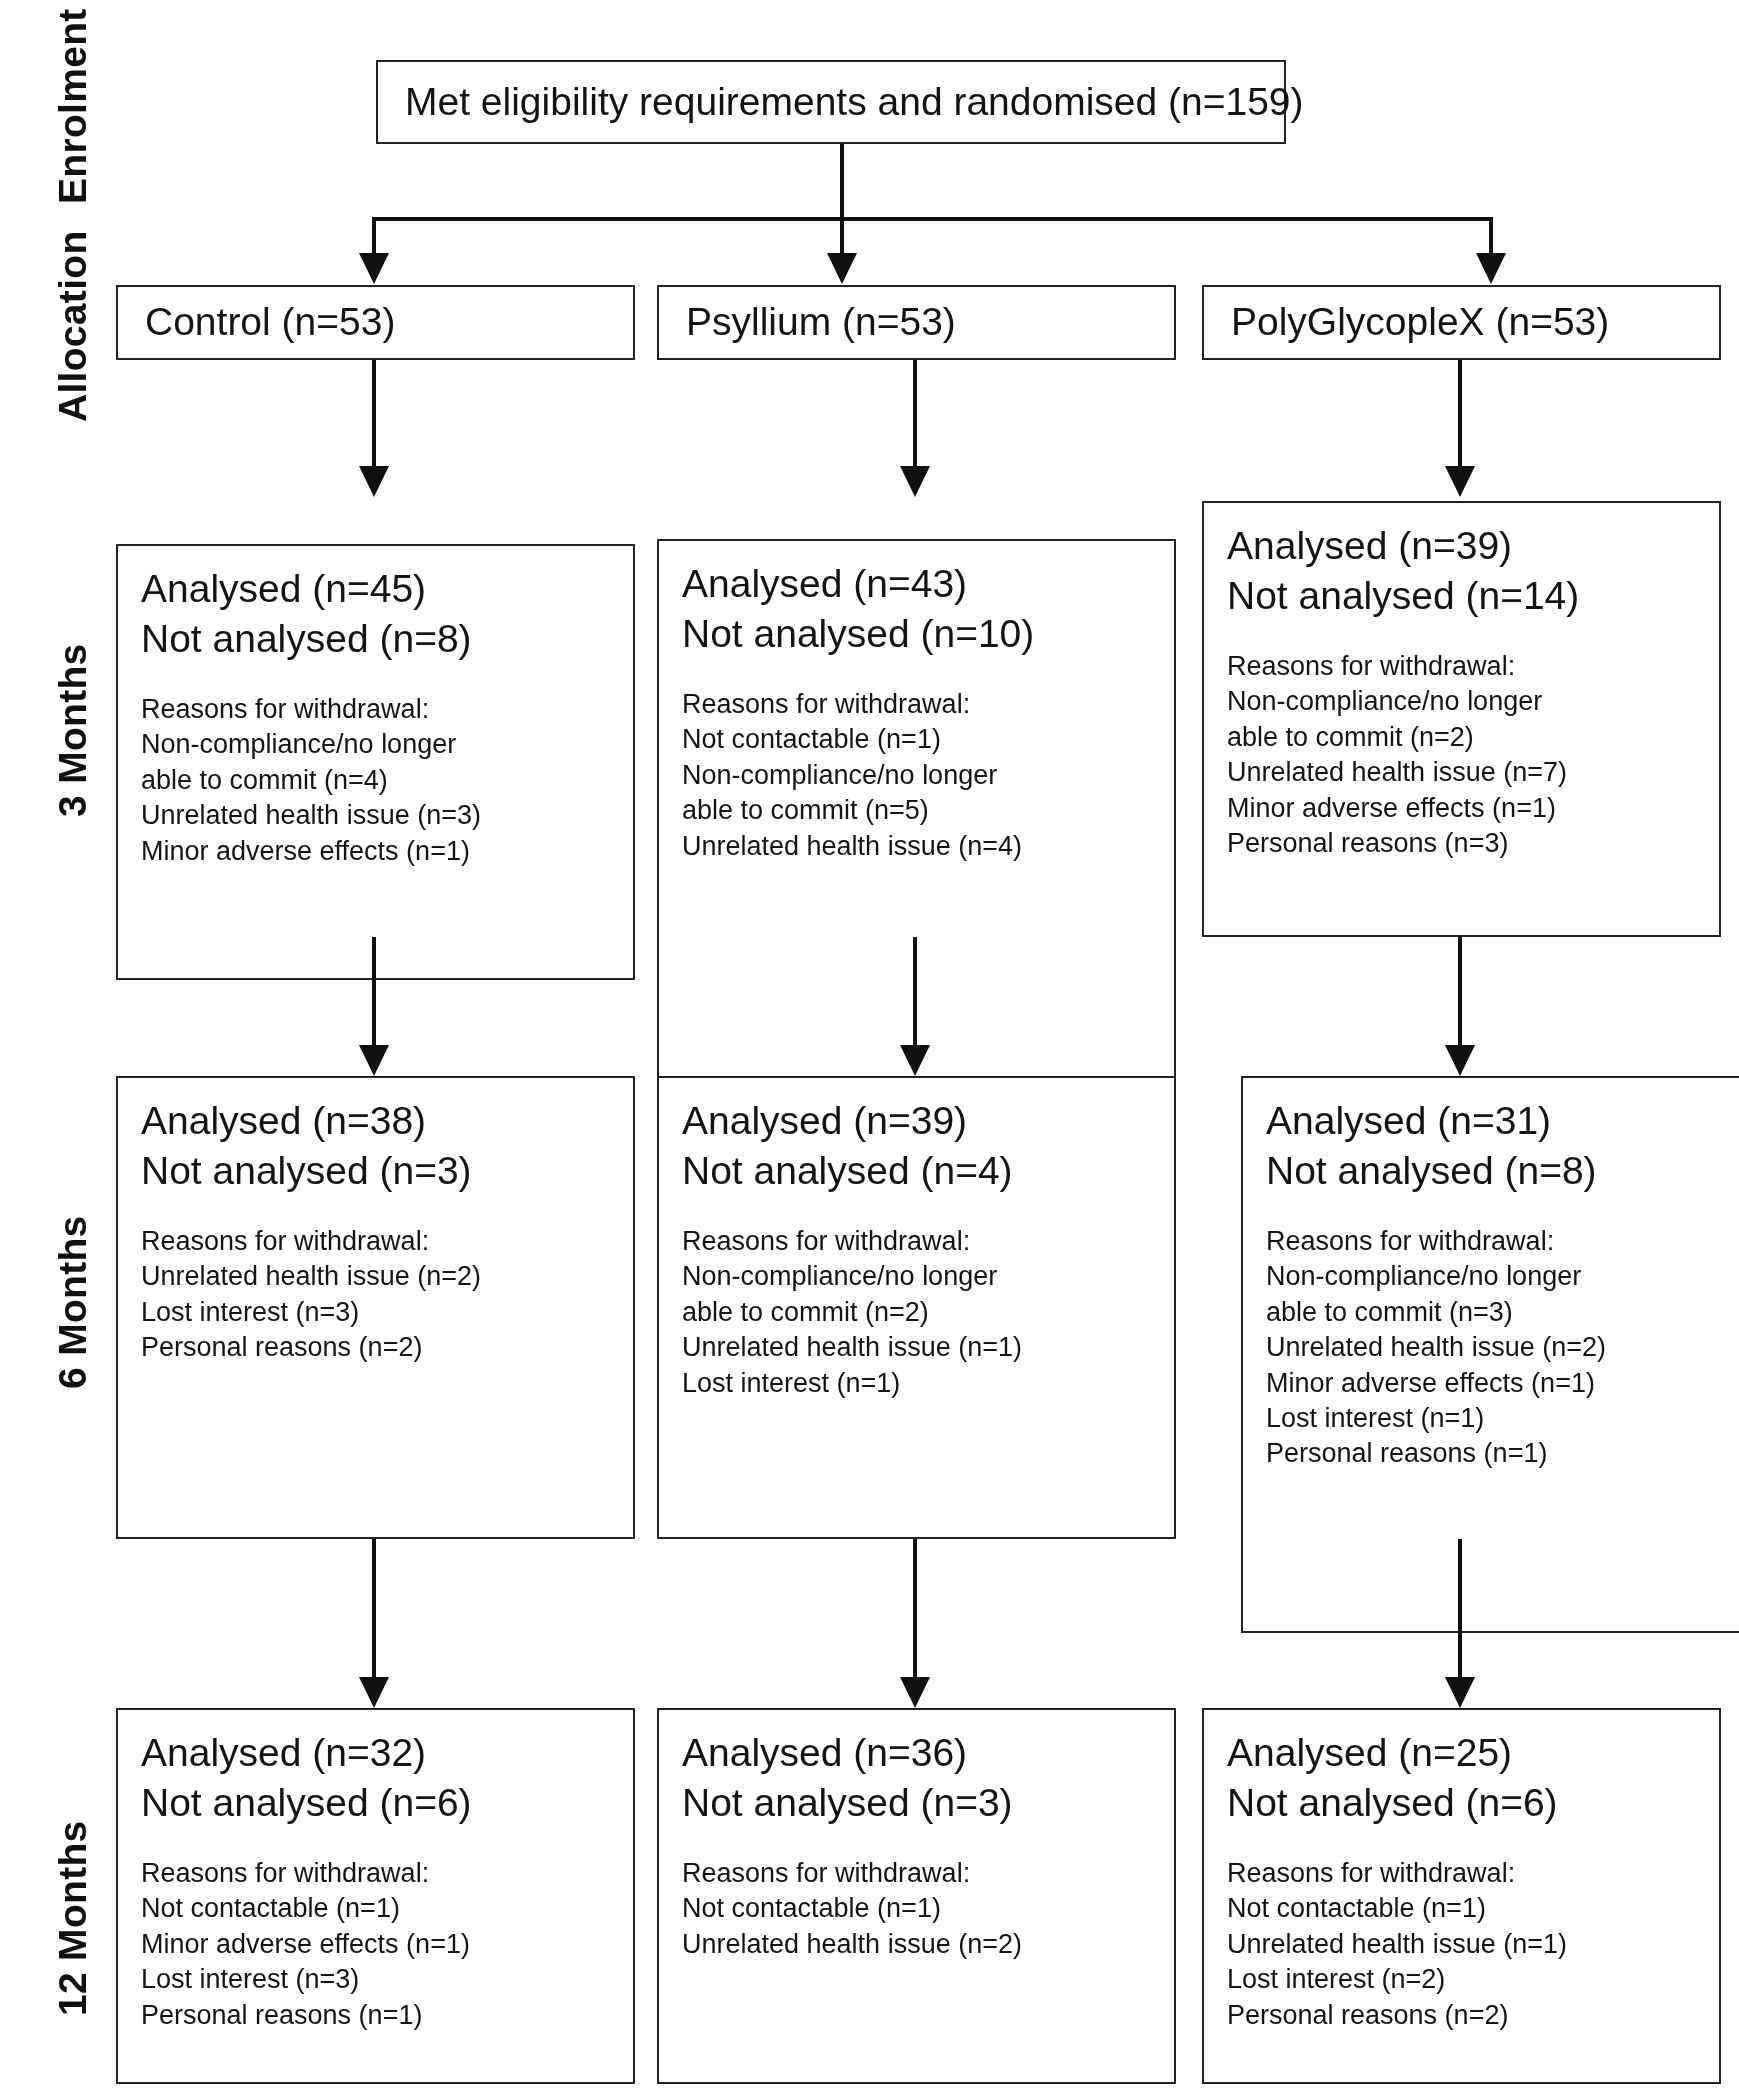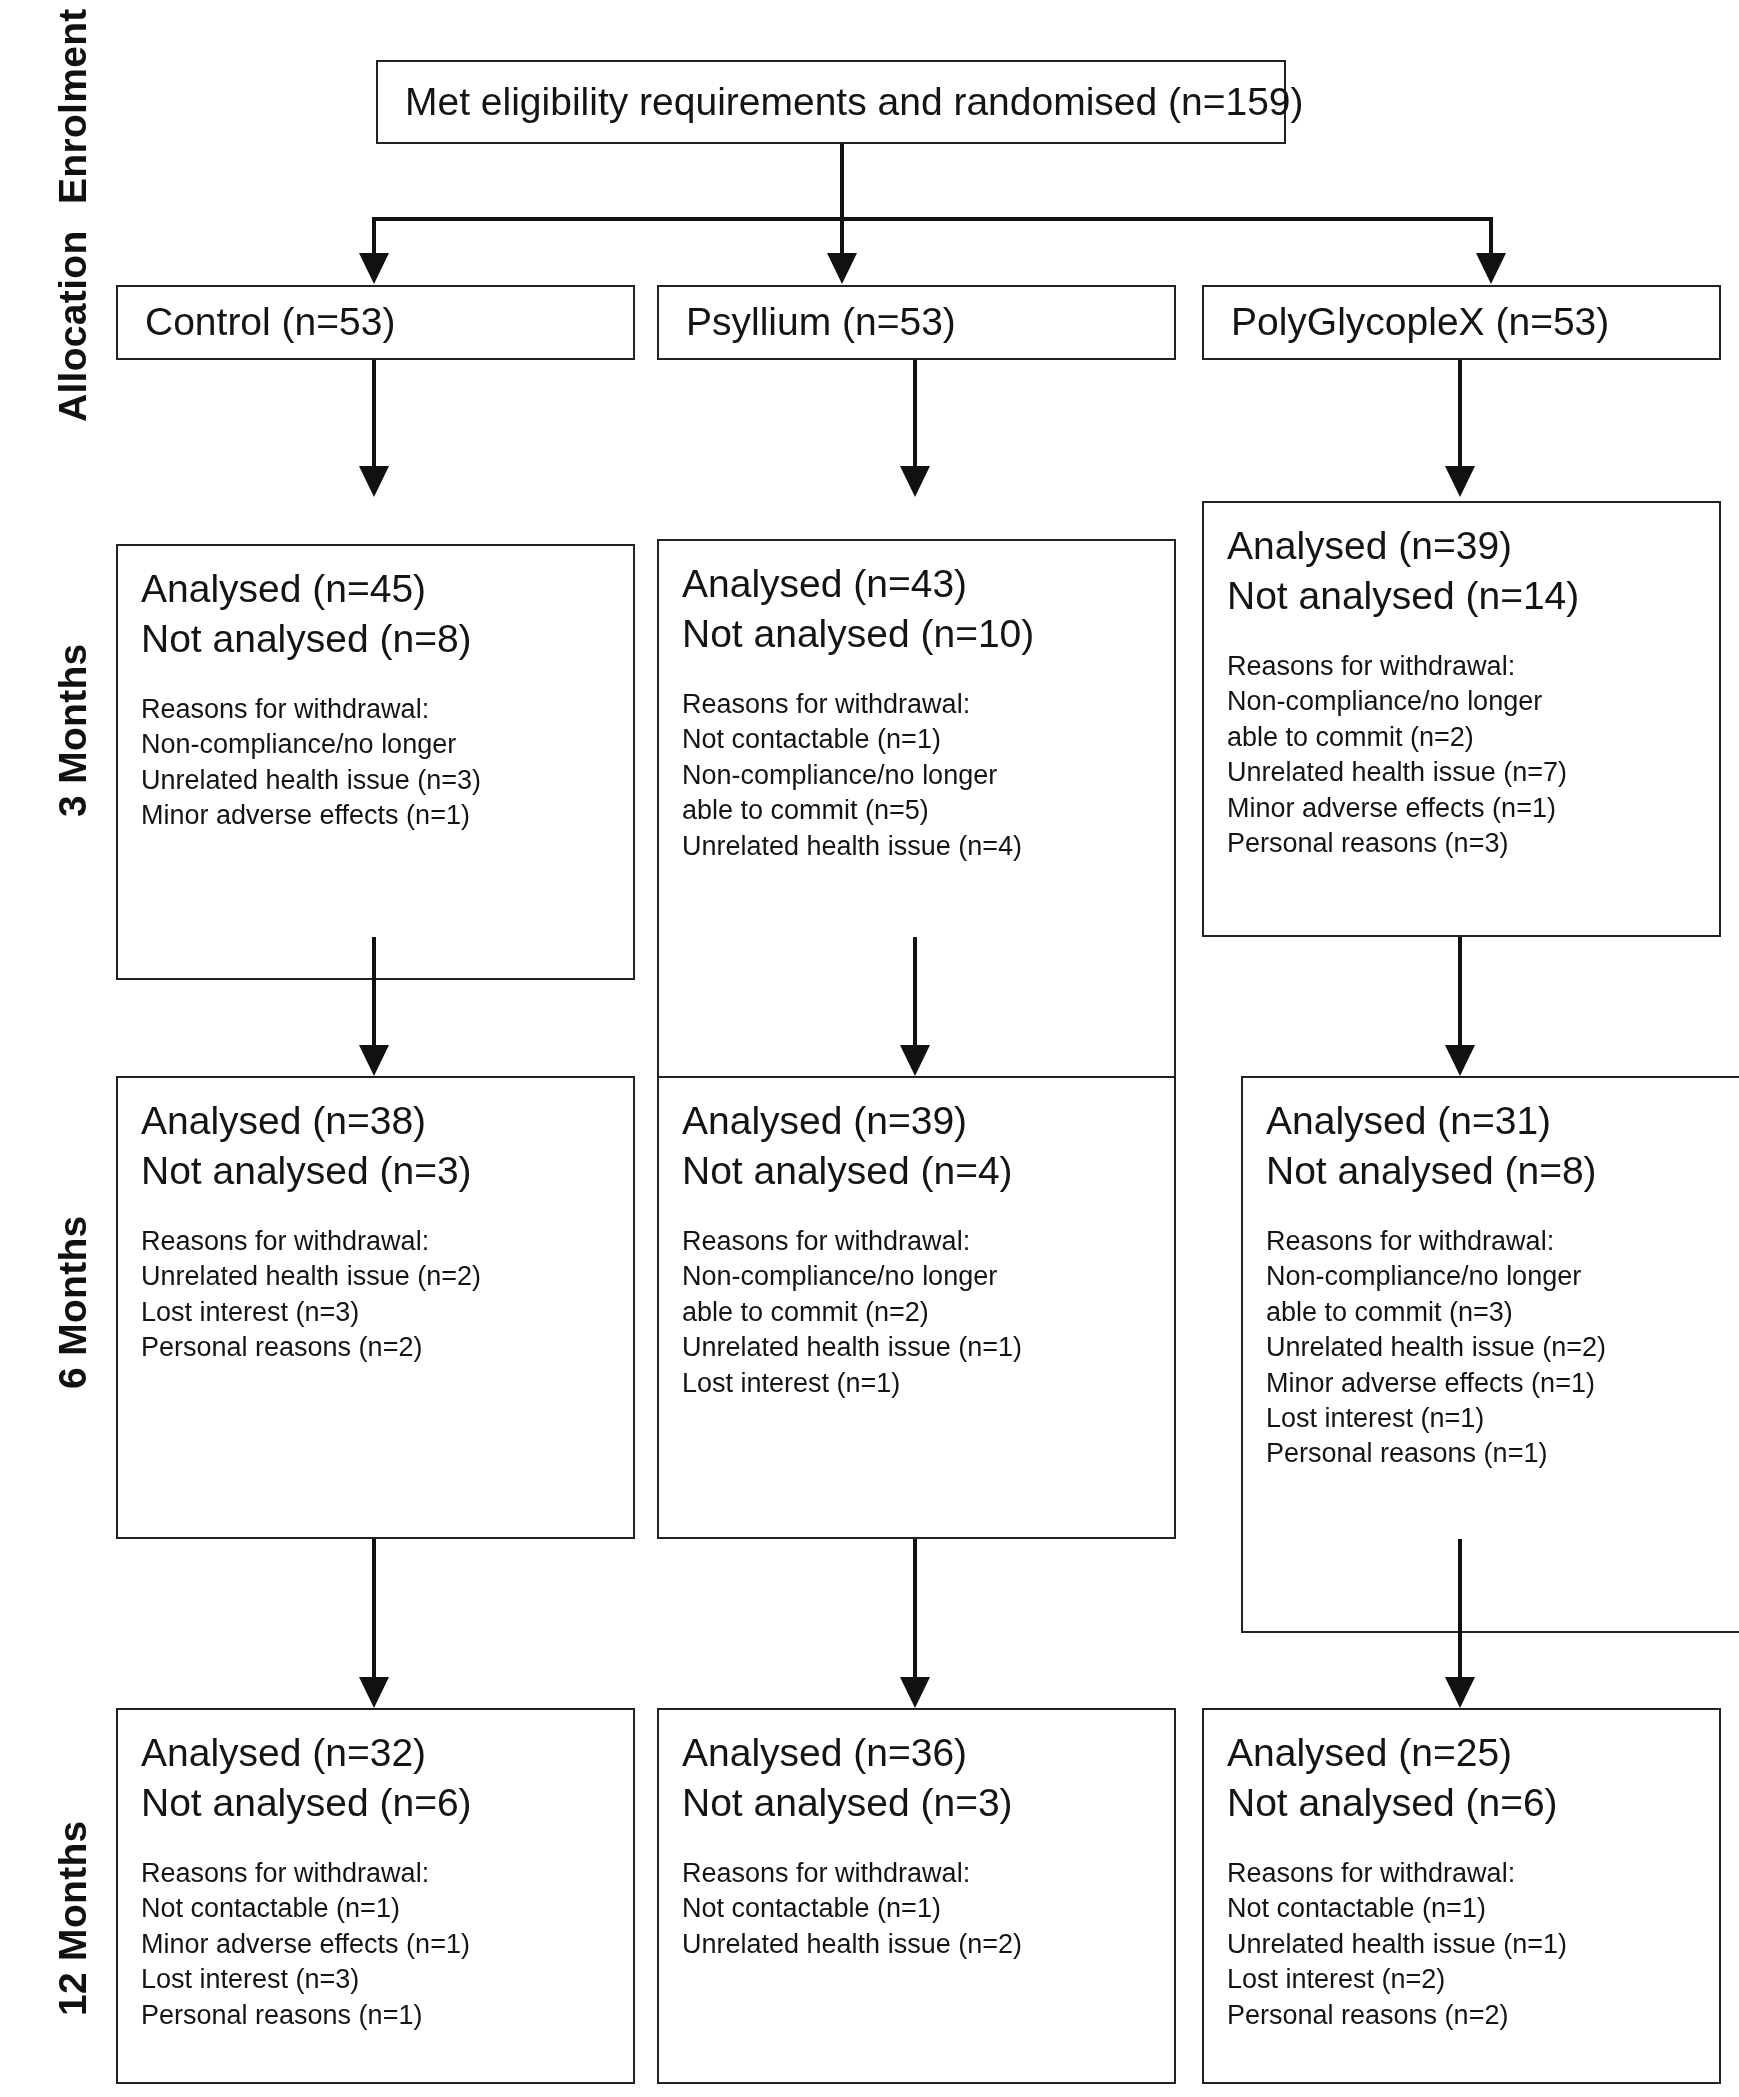--- a/index.html
+++ b/index.html
@@ -133,20 +133,21 @@
 
   <div class="vline" style="left: 1458px; top: 360px; height: 108px;"></div>
   <div class="arrowhead" style="left: 1445px; top: 466px;"></div>
 
   <div class="node" style="left: 116px; top: 501px; width: 519px; height: 436px; margin-top: 43px;">
     <div class="node-line">Analysed (n=45)</div>
     <div class="node-line">Not analysed (n=8)</div>
     <div class="gap"></div>
     <div class="node-line small">Reasons for withdrawal:</div>
     <div class="node-line small">Non-compliance/no longer</div>
+    <div class="node-line small">able to commit (n=4)</div>
     <div class="node-line small">Unrelated health issue (n=3)</div>
     <div class="node-line small">Minor adverse effects (n=1)</div>
   </div>
 
   <div class="node" style="left: 657px; top: 501px; width: 519px; height: 560px; margin-top: 38px;">
     <div class="node-line">Analysed (n=43)</div>
     <div class="node-line">Not analysed (n=10)</div>
     <div class="gap"></div>
     <div class="node-line small">Reasons for withdrawal:</div>
     <div class="node-line small">Not contactable (n=1)</div>

